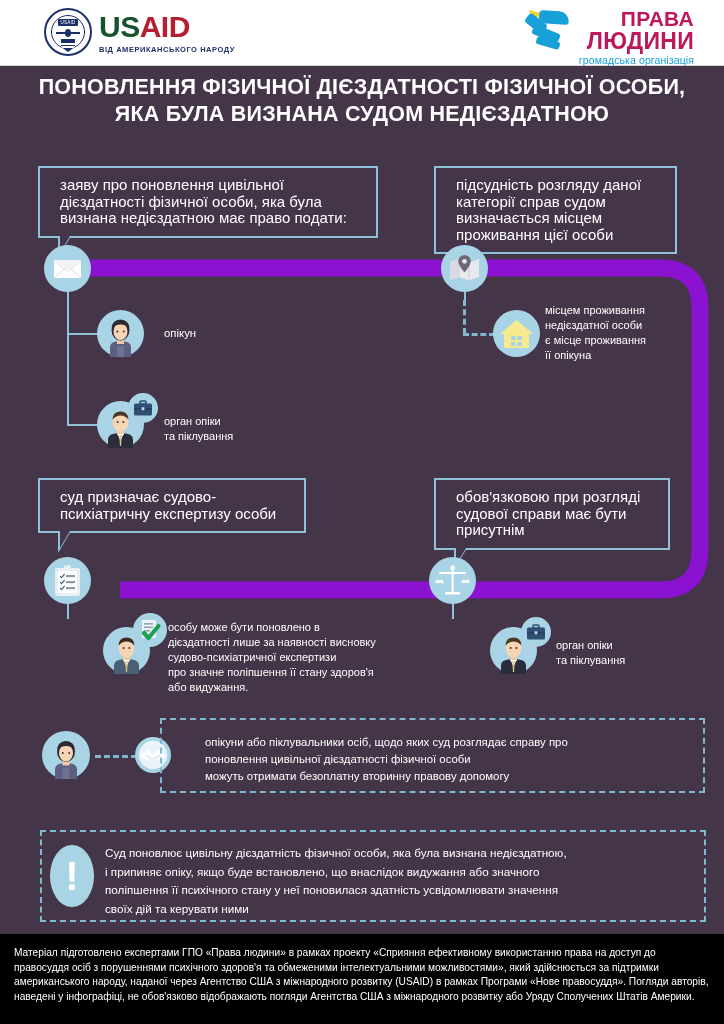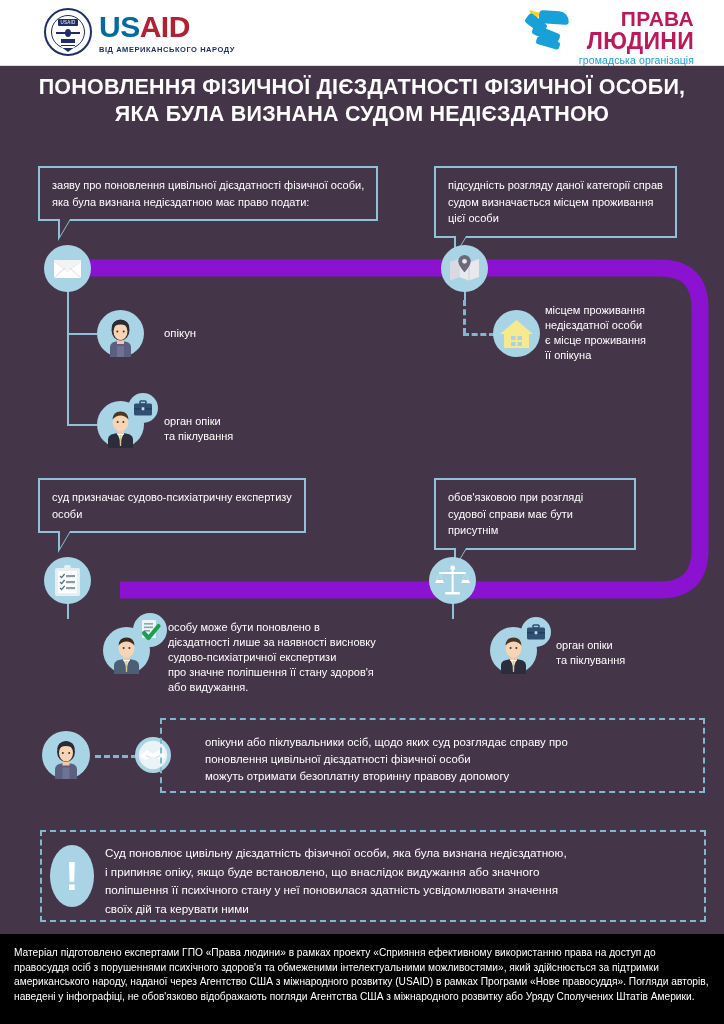--- a/index.html
+++ b/index.html
@@ -30,21 +30,21 @@
   .seal-mid{ top:19px; width:24px; height:8px; }
   .seal-mid:before{content:"";position:absolute;left:0;top:3px;width:24px;height:2px;background:#1d2f6a;}
   .seal-mid:after{content:"";position:absolute;left:9px;top:0;width:6px;height:8px;border-radius:50%;background:#1d2f6a;}
   .seal-shield{ top:29px; width:14px; height:13px; background:#1d2f6a;
      clip-path:polygon(0 0,100% 0,100% 60%,50% 100%,0 60%); }
   .seal-shield i{position:absolute;left:0;top:4px;width:14px;height:2px;background:#fff;display:block;}
   .seal-shield i+i{top:7px;}
   #usaid-words{ margin-left:7px; padding-top:4px; }
   #usaid-title{ font-size:30px; font-weight:bold; letter-spacing:-0.5px; line-height:30px;
      font-family:"Liberation Sans", sans-serif; }
-  #usaid-title .us{color:#0369a1;}
+  #usaid-title .us{color:#14532d;}
   #usaid-title .aid{color:#b32032;}
   #usaid-tag{ font-size:7.5px; color:#1d2f6a; letter-spacing:.55px; margin-top:3px; font-weight:bold;}
   #prava-logo{ position:absolute; right:30px; top:8px; display:flex; align-items:flex-start; }
   #bird { position:relative; width:52px; height:46px; flex:0 0 auto; }
   #bird .wing{ position:absolute; background:#18a0d8; }
   #bird .w1{ left:2px; top:10px; width:22px; height:11px; transform:rotate(38deg); border-radius:3px;}
   #bird .w2{ left:16px; top:3px; width:30px; height:13px; border-radius:4px 10px 3px 3px; transform:rotate(4deg);}
   #bird .w3{ left:9px; top:21px; width:28px; height:10px; transform:rotate(22deg); border-radius:3px;}
   #bird .w4{ left:13px; top:31px; width:24px; height:8px; transform:rotate(16deg); border-radius:3px;}
   #bird .beak{ position:absolute; left:6px; top:2px; width:14px; height:10px; background:#f6d32d;
@@ -61,21 +61,21 @@
     letter-spacing:.2px;
   }
   #title div{ white-space:nowrap; }
 
   
   #flow-path{ position:absolute; left:0; top:150px; width:724px; height:480px; }
 
   
   .bubble{
     position:absolute; border:2px solid #8fc2d8; color:#ffffff;
-    font-size:11px; line-height:16.5px; padding:9px 11px 9px 12px;
+    font-size:15px; line-height:16.5px; padding:9px 11px 9px 20px;
     background:transparent;
   }
   .bubble .tailo, .bubble .taili{ position:absolute; width:0;height:0; }
   .bubble .tailo{ border-left:13px solid #8fc2d8; border-bottom:22px solid transparent; left:18px; bottom:-22px;}
   .bubble .taili{ border-left:10px solid #453548; border-bottom:17px solid transparent; left:20px; bottom:-17px;}
 
   
   .cicon{ position:absolute; border-radius:50%; background:#a9d4e6; }
   .stem{ position:absolute; width:2px; background:#8fc2d8; }
 
@@ -291,21 +291,21 @@
   </svg>
 </div>
 <div class="label sm" style="left:168px;top:620px;width:260px;">
   <div>особу може бути поновлено в</div>
   <div>дієздатності лише за наявності висновку</div>
   <div>судово-психіатричної експертизи</div>
   <div>про значне поліпшення її стану здоров'я</div>
   <div>або видужання.</div>
 </div>
 
-<div class="bubble" style="left:434px; top:478px; width:202px;">
+<div class="bubble" style="left:434px; top:478px; width:236px;">
   <span>обов'язковою при розгляді судової справи має бути присутнім</span>
   <span class="tailo"></span>
   <span class="taili"></span>
 </div>
 
 <div class="stem" style="left:452px;top:601px;height:18px;"></div>
 <div class="cicon" style="left:429px;top:557px;width:47px;height:47px;">
   <svg viewBox="0 0 47 47" width="47" height="47">
     <rect x="22.6" y="10" width="2" height="26" fill="#ffffff"></rect>
     <rect x="16" y="35" width="15" height="2.4" rx="1" fill="#ffffff"></rect>

